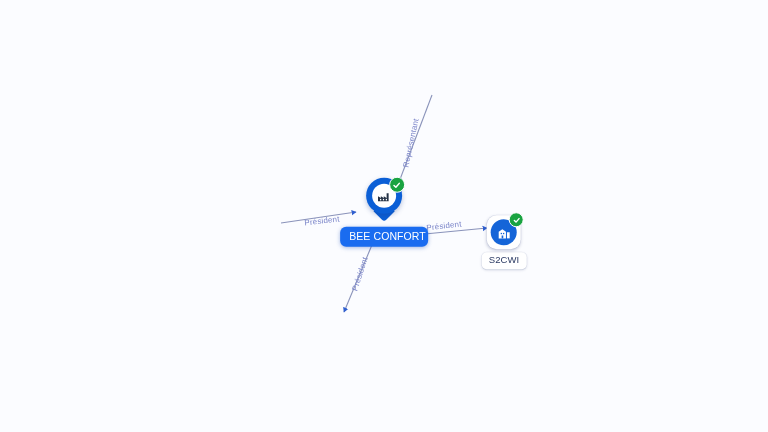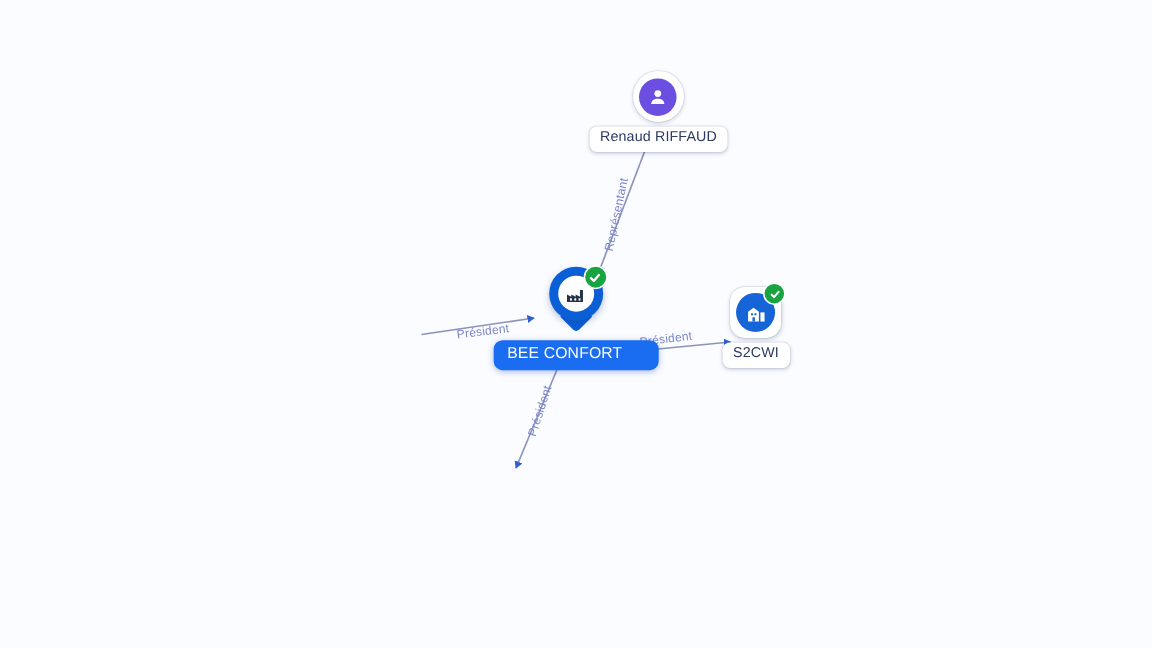--- a/index.html
+++ b/index.html
@@ -180,21 +180,21 @@
     line-height: 1;
     letter-spacing: 0.1px;
     white-space: nowrap;
     box-shadow: 0 1px 2.5px rgba(40,55,110,0.20), 0 0 0 0.5px rgba(130,145,180,0.16);
   }
   .label.primary {
     background: #1a6cf0;
     color: #ffffff;
     font-size: 10.5px;
     font-weight: 400;
-    padding: 4px 24px 5px 9px;
+    padding: 4px 2px 5px 9px;
     border-radius: 6px;
     box-shadow: 0 1px 4px rgba(20,70,180,0.38);
   }
 
   
   .edge-label {
     position: absolute;
     font-size: 8px;
     color: #7b85c9;
     white-space: nowrap;
@@ -224,31 +224,20 @@
   </svg>
 
   <div class="edge-label" style="left:411px; top:143px; transform: translate(-50%,-50%) rotate(-78deg);">Représentant</div>
 
   <div class="edge-label" style="left:322px; top:221px; transform: translate(-50%,-50%) rotate(-7deg);">Président</div>
 
   <div class="edge-label" style="left:444px; top:226px; transform: translate(-50%,-50%) rotate(-7deg);">Président</div>
 
   <div class="edge-label" style="left:360px; top:274px; transform: translate(-50%,-50%) rotate(-72deg);">Président</div>
 
-  <div class="node" style="left:439px; top:74px;">
-    <div class="person-card">
-      <div class="person-disc">
-        <svg width="15" height="15" viewBox="0 0 24 24" fill="#ffffff">
-          <circle cx="12" cy="8.2" r="3.6"></circle>
-          <path d="M5 19.2c0-3.7 3.2-5.6 7-5.6s7 1.9 7 5.6z"></path>
-        </svg>
-      </div>
-    </div>
-    <div class="label">Renaud RIFFAUD</div>
-  </div>
 
   <div class="node" style="left:384px; top:212px;">
     <div class="pin-wrap">
       <div class="pin">
         <div class="pin-tail"></div>
         <div class="pin-body"></div>
         <div class="pin-hole">
           <svg width="15" height="15" viewBox="0 0 24 24" fill="#253245">
             <path d="M3 20V12l4.6 2.6V12l4.6 2.6V12l4.6 2.6V7.2h3.2V20z"></path>
             <rect x="6.2" y="16.2" width="2" height="2.4" fill="#ffffff"></rect>
@@ -260,21 +249,21 @@
           <svg width="9" height="9" viewBox="0 0 24 24" fill="none" stroke="#ffffff" stroke-width="4" stroke-linecap="round" stroke-linejoin="round">
             <path d="M5 12.5 L10 17.5 L19 7"></path>
           </svg>
         </div>
       </div>
     </div>
     <div class="label primary">BEE CONFORT</div>
   </div>
 
 
-  <div class="node" style="left:504px; top:218px;">
+  <div class="node" style="left:504px; top:242px;">
     <div class="card">
       <div class="disc">
         <svg width="15" height="15" viewBox="0 0 24 24" fill="#ffffff">
           <path d="M3.2 21V10.4L9 6.2l5.8 4.2V21z"></path>
           <rect x="16.4" y="11.2" width="4.4" height="9.8"></rect>
           <rect x="6.4" y="12.2" width="2.1" height="2.1" fill="#1565d8"></rect>
           <rect x="10" y="12.2" width="2.1" height="2.1" fill="#1565d8"></rect>
           <rect x="7.9" y="16.4" width="2.6" height="4.6" fill="#1565d8"></rect>
         </svg>
       </div>

